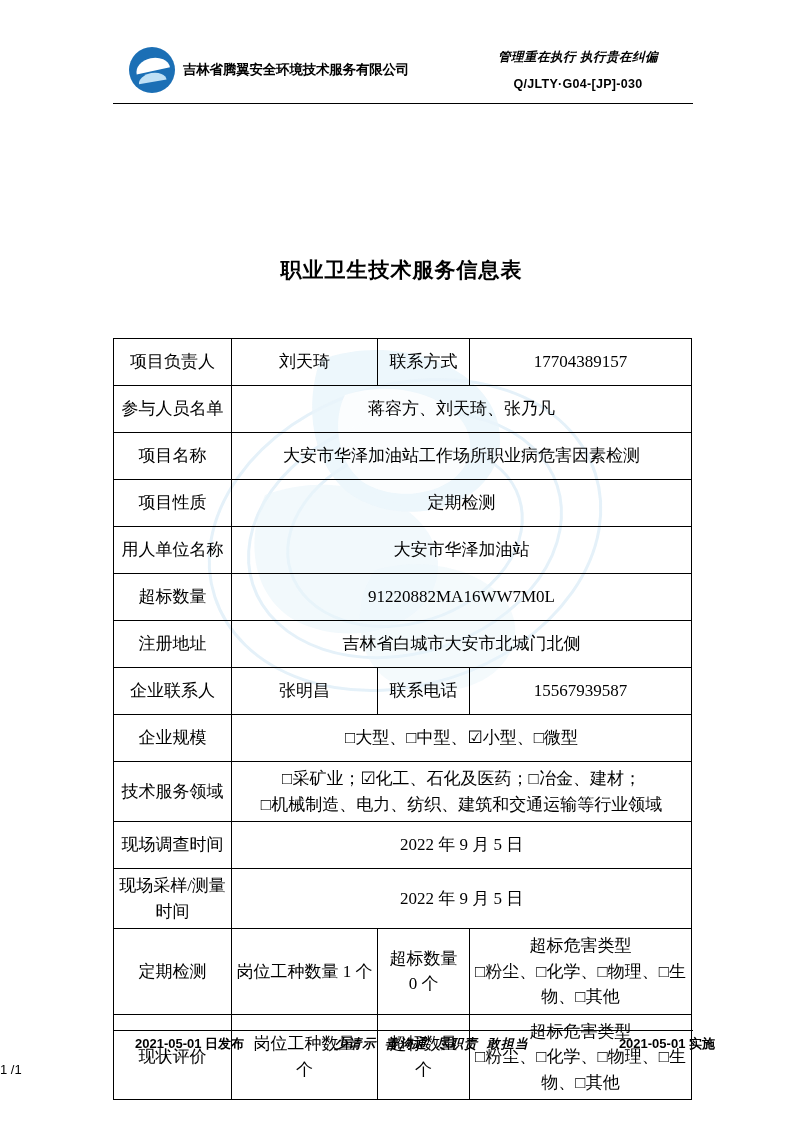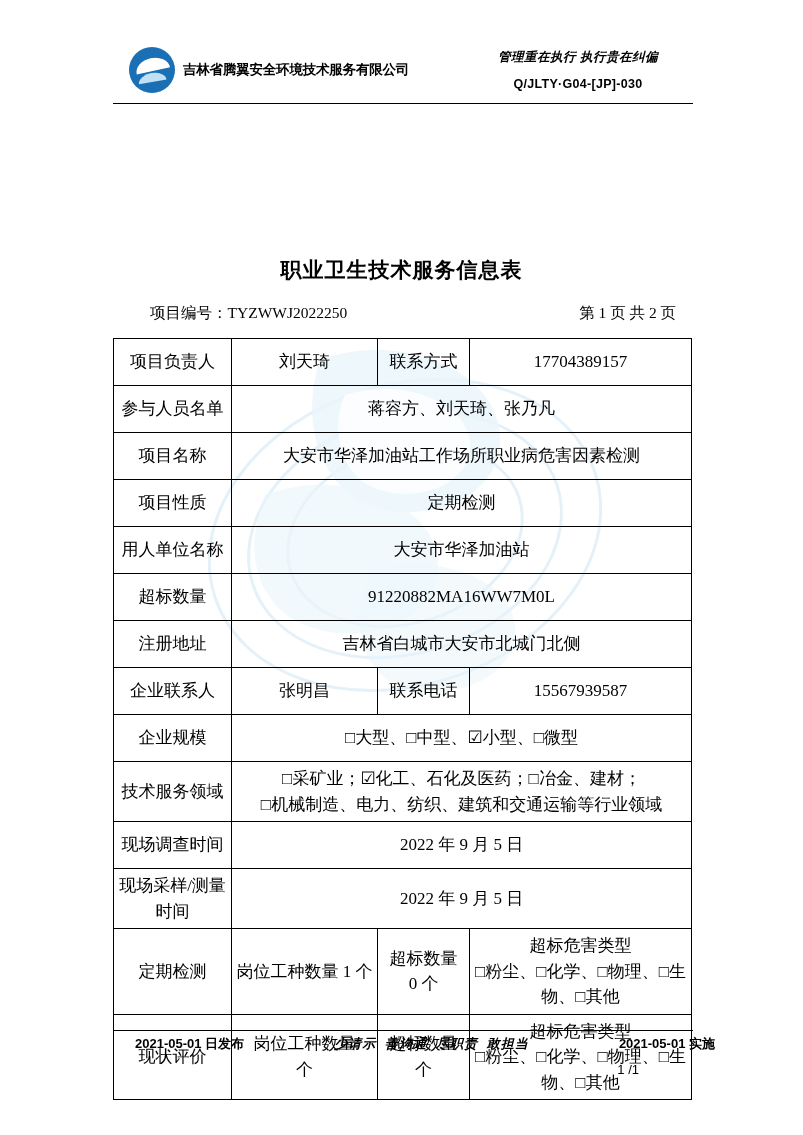--- a/index.html
+++ b/index.html
@@ -214,21 +214,21 @@
   .footer .mid {
     font-style: italic;
     letter-spacing: 1px;
     font-family: Liberation Mono, monospace;
   }
   .page-num {
     position: absolute;
     left: 0;
     top: 1062px;
     width: 639px;
-    text-align: right;
+    text-align: left;
     font-size: 13px;
     font-family: "Liberation Sans", sans-serif;
     z-index: 2;
   }
 </style>
 </head>
 <body>
 
 <div class="page">
 
@@ -255,26 +255,20 @@
     </div>
     <div class="header-right">
       <div class="slogan">管理重在执行 执行贵在纠偏</div>
       <div class="doc-code">Q/JLTY·G04-[JP]-030</div>
     </div>
   </div>
   <div class="header-rule"></div>
 
   <div class="doc-title">职业卫生技术服务信息表</div>
 
-  <div class="subline">
-    <div class="proj-no">
-      <span>项目编号：</span><span>TYZWWJ2022250</span>
-    </div>
-    <div class="pager">第 1 页  共 2 页</div>
-  </div>
 
   <table class="info-table">
     <colgroup>
       <col style="width:118px">
       <col style="width:146px">
       <col style="width:92px">
       <col style="width:222px">
     </colgroup>
     <tbody>
       <tr>

